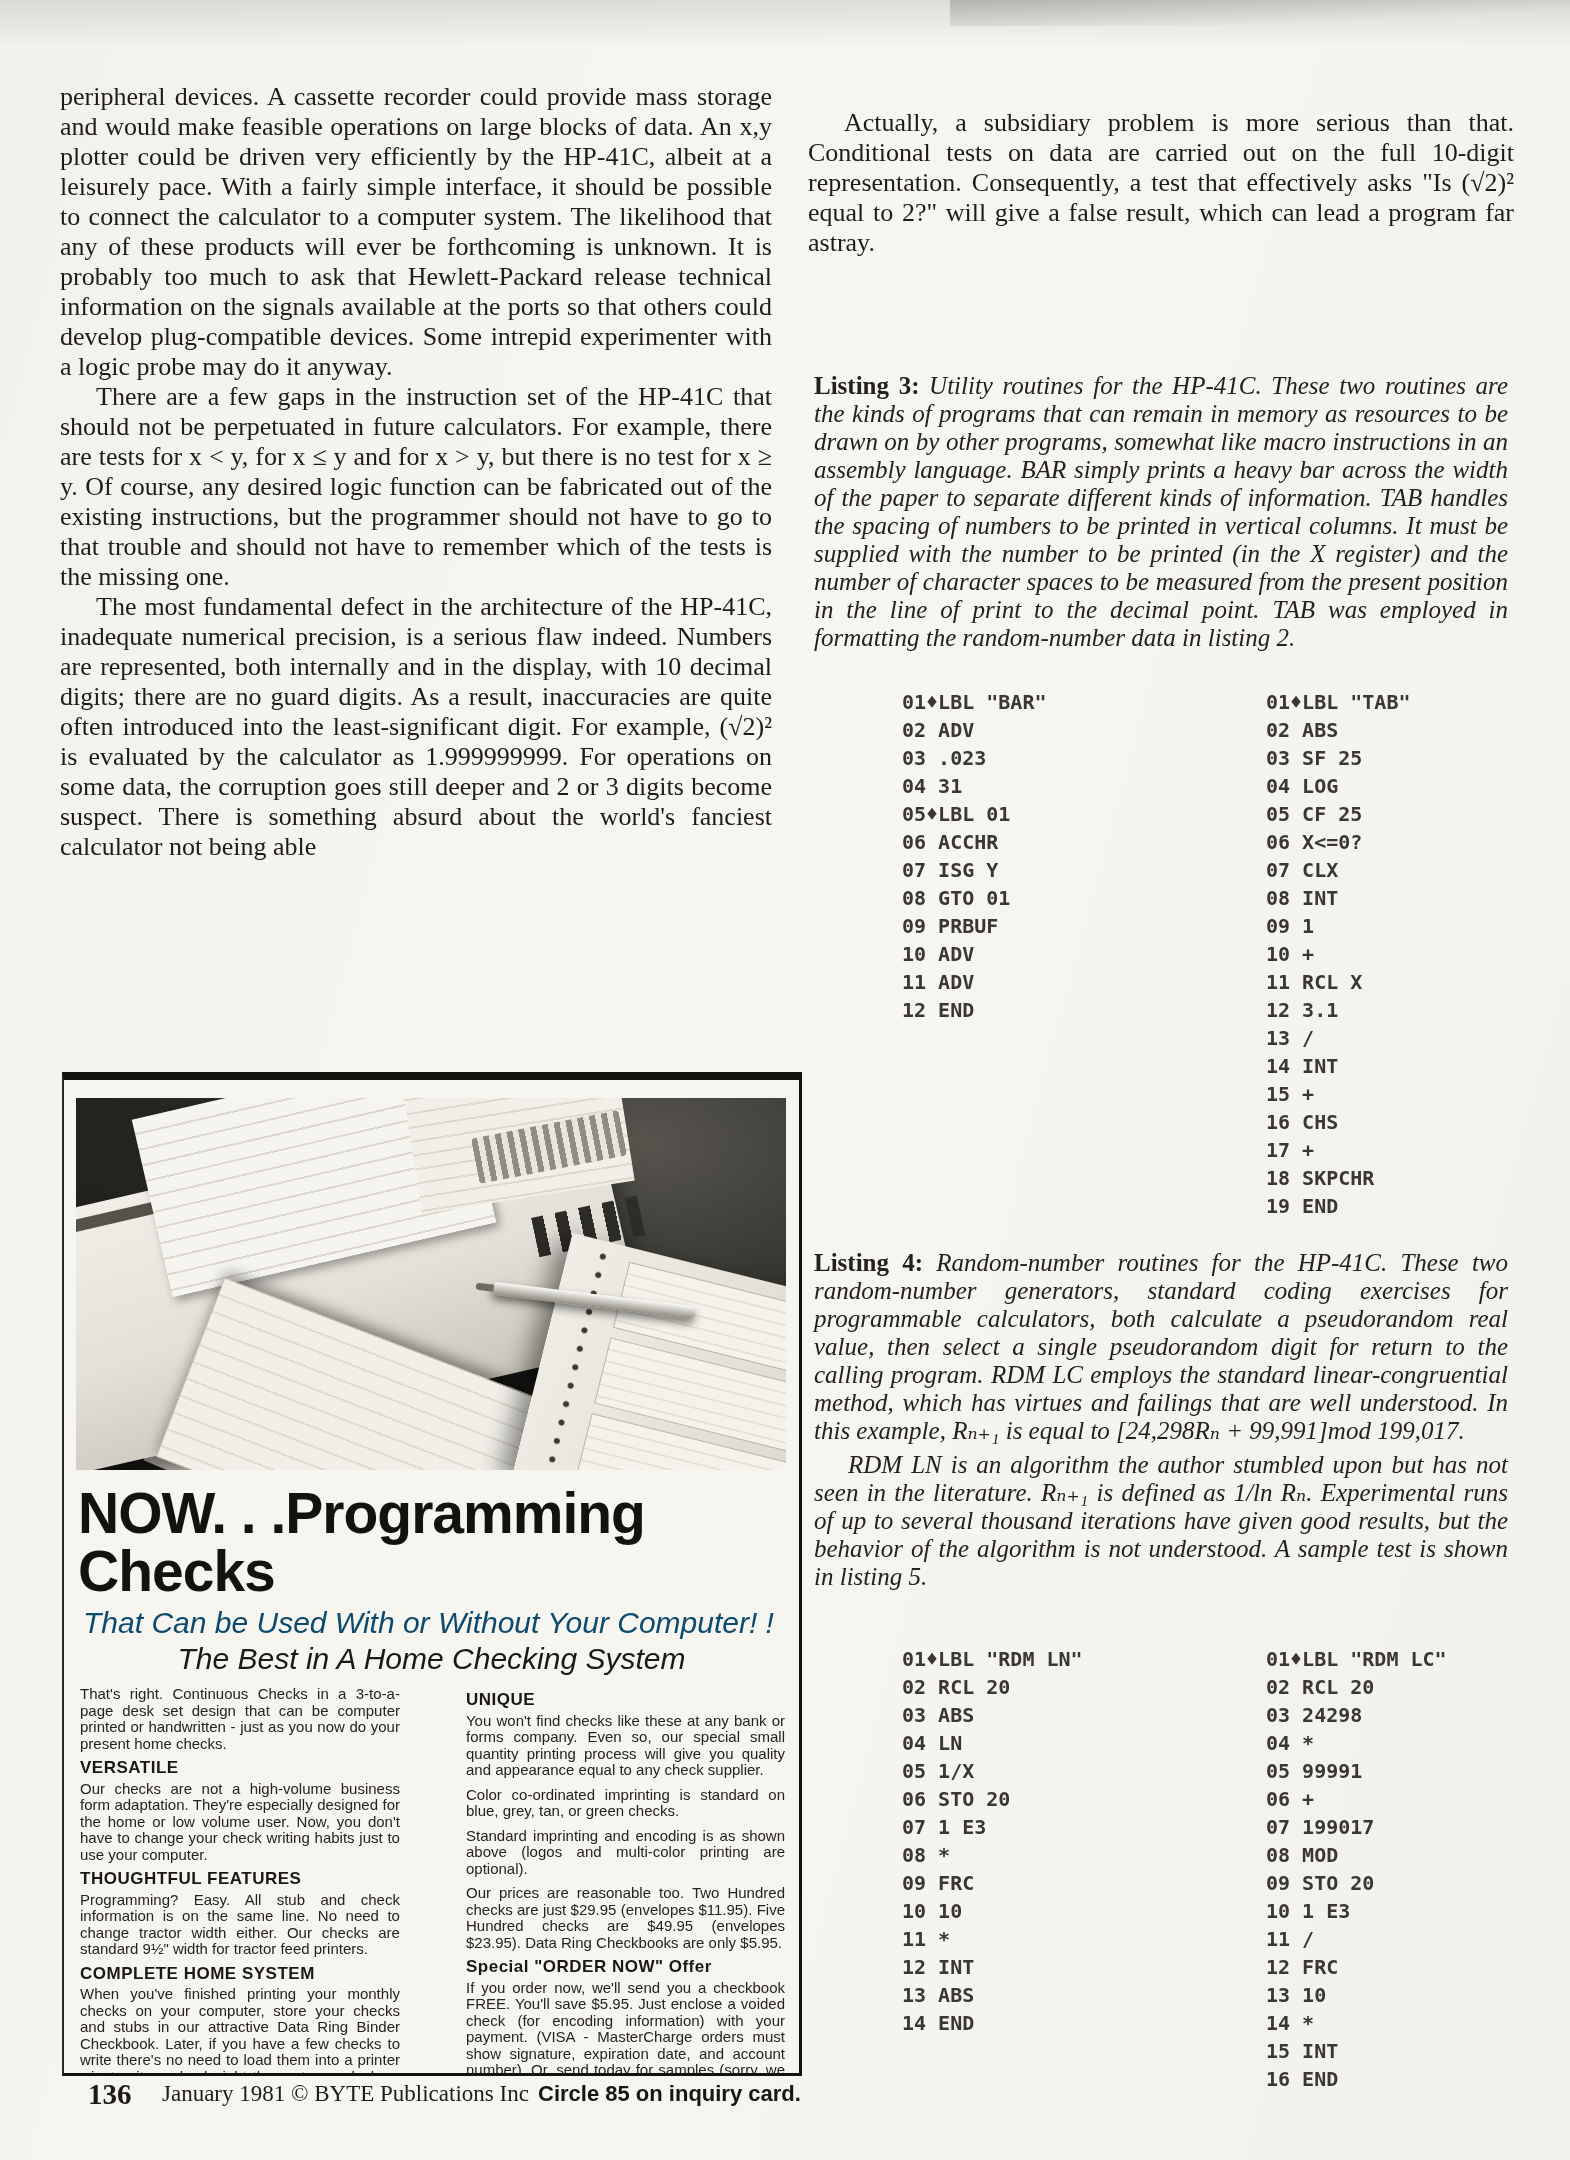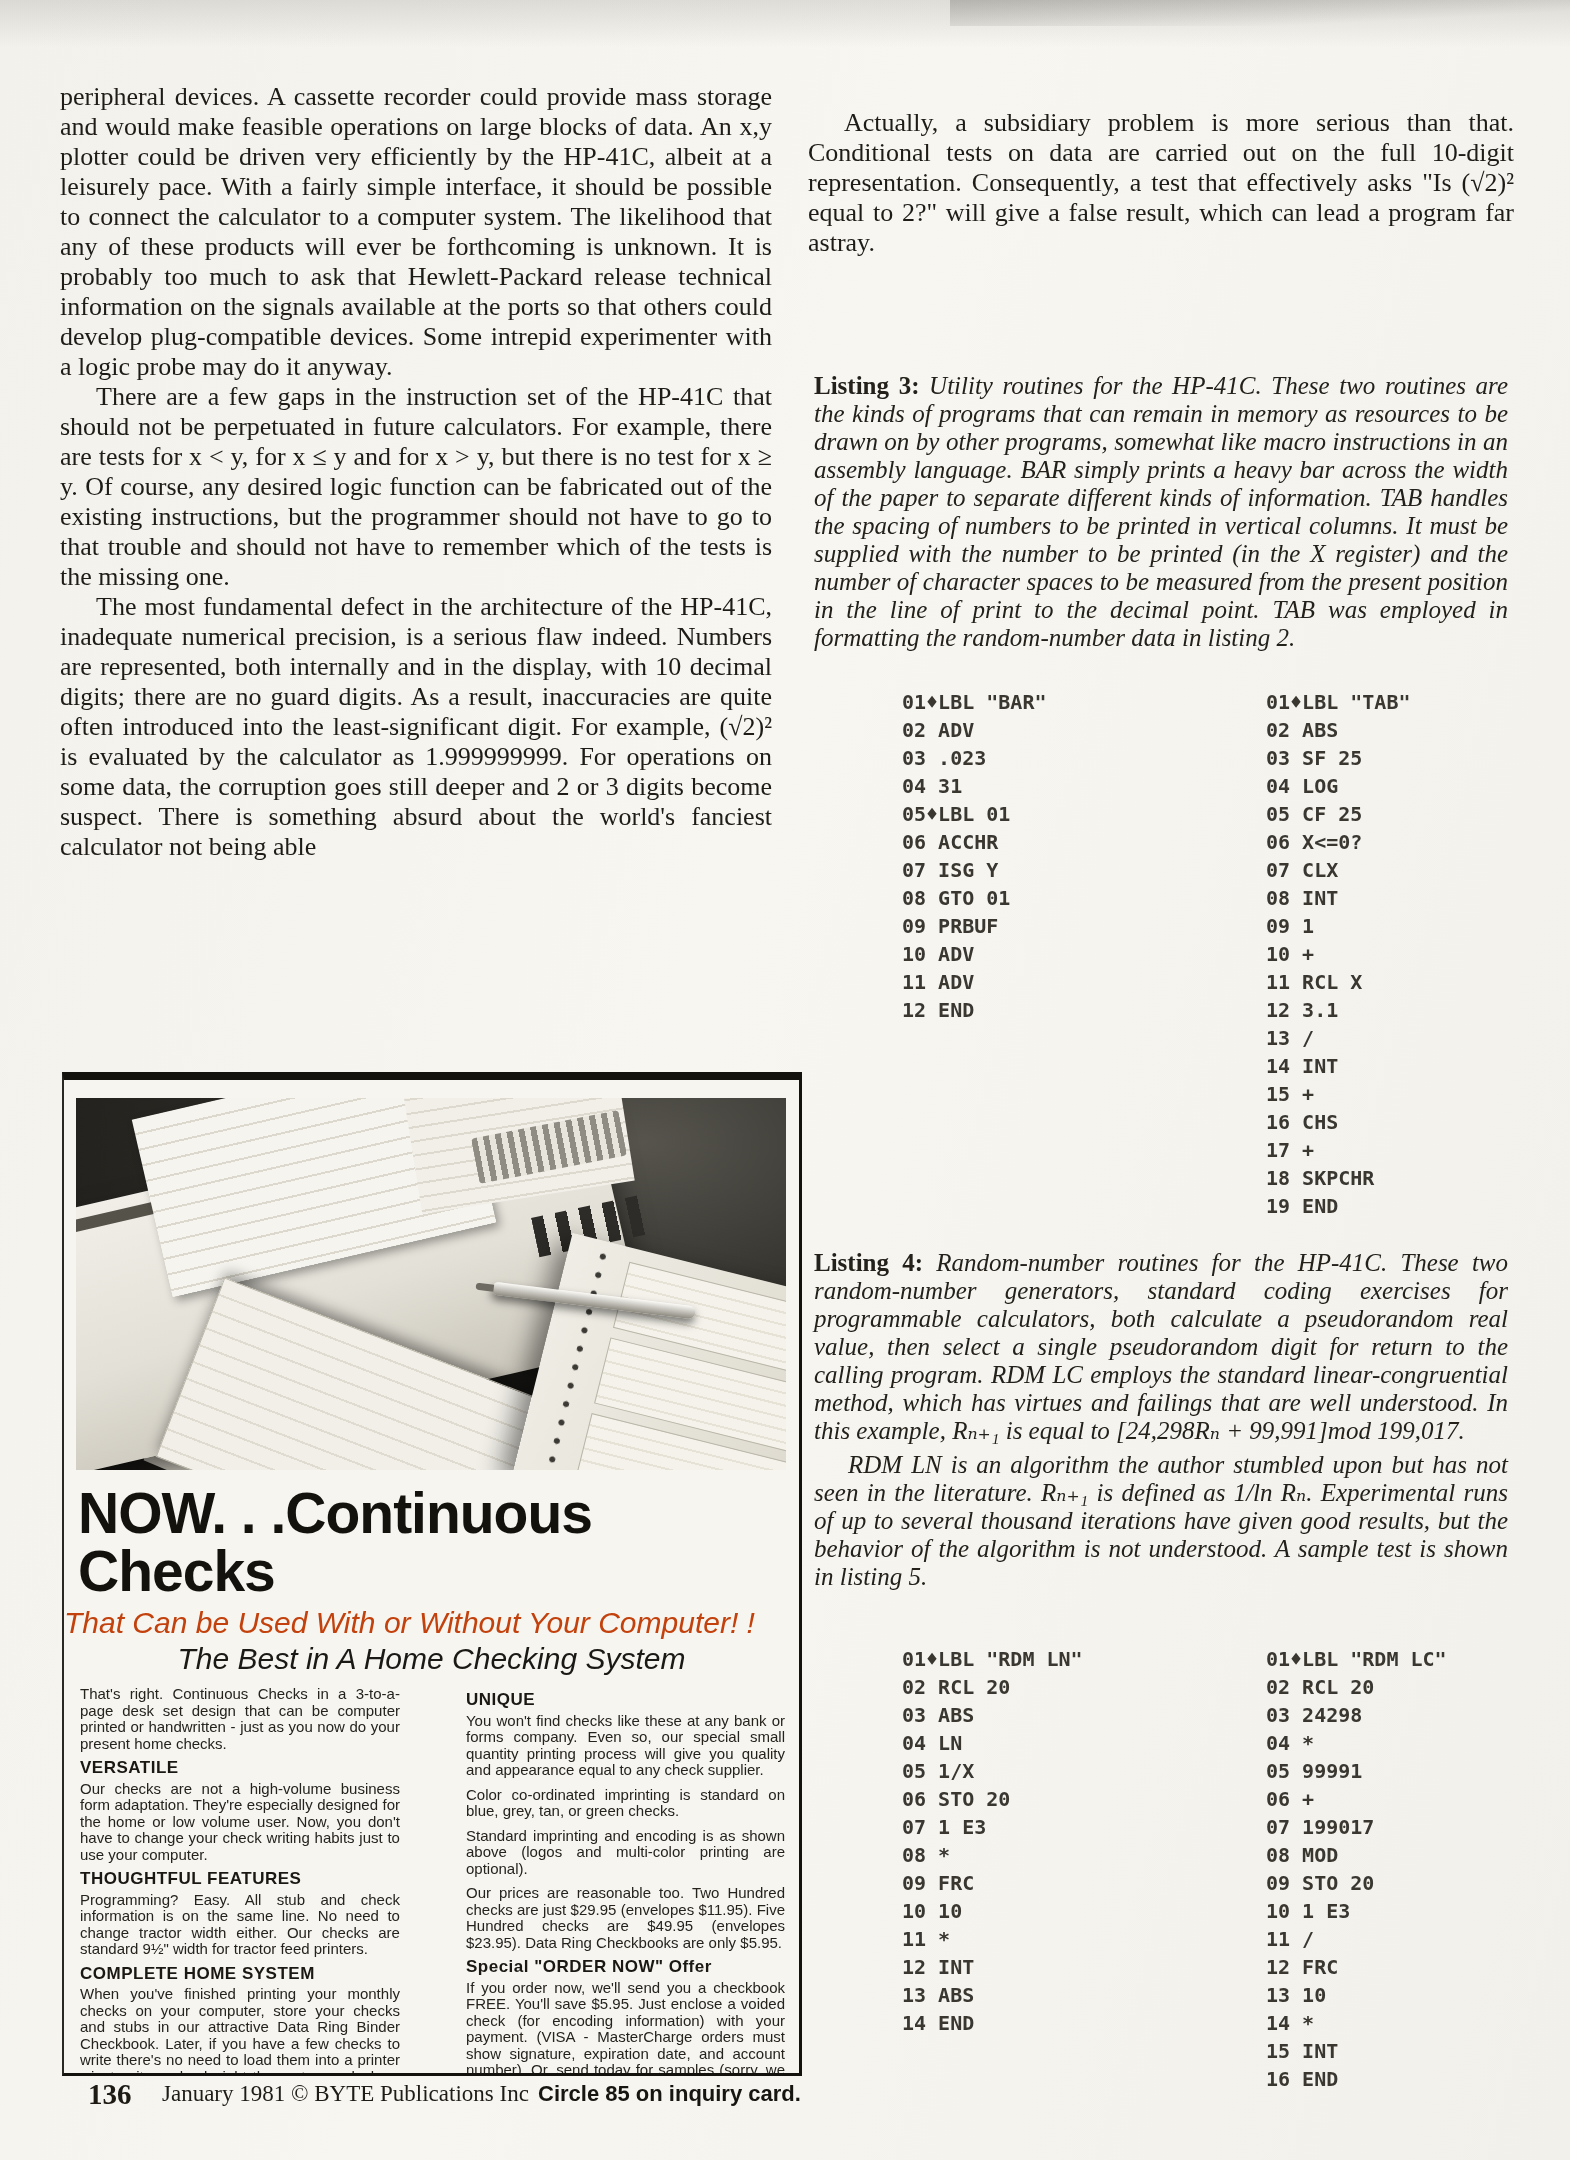--- a/index.html
+++ b/index.html
@@ -60,21 +60,21 @@
     background:radial-gradient(circle at 50% 50%,#3c3a34 2.6px,rgba(0,0,0,0) 3.4px);background-size:22px 19px;}
   .binder-check{position:absolute;left:62px;width:250px;height:66px;border:1px solid #b9b5a8;
     background:repeating-linear-gradient(#f4f2ea 0 10px,#e6e2d6 10px 12px);}
   .loose-checks-under{position:absolute;left:90px;top:252px;width:370px;height:190px;transform:rotate(23deg);
     background:#d9d5c9;}
   .loose-checks{position:absolute;left:102px;top:238px;width:360px;height:190px;transform:rotate(21deg);
     background:repeating-linear-gradient(#f1efe8 0 16px,#dfdbd0 16px 18px);box-shadow:0 -6px 14px rgba(0,0,0,.4);
     border:1px solid #bcb8ab;}
   .ad-headline{margin:14px 10px 0 14px;font-size:57px;line-height:58px;font-weight:bold;
     letter-spacing:-1px;color:#14120d;}
-  .ad-sub1{margin:6px 6px 0 0;font-size:30px;line-height:34px;font-style:italic;color:#c2410c;}
+  .ad-sub1{margin:6px 6px 0 0;text-align:center;font-size:30px;line-height:34px;font-style:italic;color:#0c4a6e;}
   .ad-sub2{margin:2px 0 6px 0;text-align:center;font-size:30px;line-height:34px;font-style:italic;color:#1b1915;}
   .ad-cols{display:flex;margin:10px 14px 0 16px;gap:42px;}
   .ad-col{font-size:15px;line-height:16.5px;text-align:justify;color:#26231d;}
   .ad-col-left{width:342px;margin-right:24px;}
   .ad-col-right{width:341px;}
   .ad-col p{margin:0 0 8px 0;}
   .ad-h{text-align:left;font-weight:bold;font-size:17px;margin:6px 0 4px 0;letter-spacing:.5px;color:#1b1814;}
   
   .footer-pgnum{position:absolute;left:88px;top:2078px;font-size:29px;font-weight:bold;color:#1d1a14;}
   .footer-credit{position:absolute;left:162px;top:2081px;font-size:23px;color:#1f1c17;}
@@ -130,21 +130,21 @@
       <div class="binder">
         <div class="binder-rings"></div>
         <div class="binder-check" style="top:14px;"></div>
         <div class="binder-check" style="top:92px;"></div>
         <div class="binder-check" style="top:170px;"></div>
       </div>
       <div class="pen">
         <div class="pen-tip"></div>
       </div>
     </div>
-    <div class="ad-headline">NOW. . .Continuous Checks</div>
+    <div class="ad-headline">NOW. . .Programming Checks</div>
     <div class="ad-sub1">That Can be Used With or Without Your Computer! !</div>
     <div class="ad-sub2">The Best in A Home Checking System</div>
     <div class="ad-cols">
       <div class="ad-col ad-col-left">
         <p>That's right. Continuous Checks in a 3-to-a-page desk set design that can be computer printed or handwritten - just as you now do your present home checks.</p>
         <div class="ad-h">VERSATILE</div>
         <p>Our checks are not a high-volume business form adaptation. They're especially designed for the home or low volume user. Now, you don't have to change your check writing habits just to use your computer.</p>
         <div class="ad-h">THOUGHTFUL FEATURES</div>
         <p>Programming? Easy. All stub and check information is on the same line. No need to change tractor width either. Our checks are standard 9½" width for tractor feed printers.</p>
         <div class="ad-h">COMPLETE HOME SYSTEM</div>

